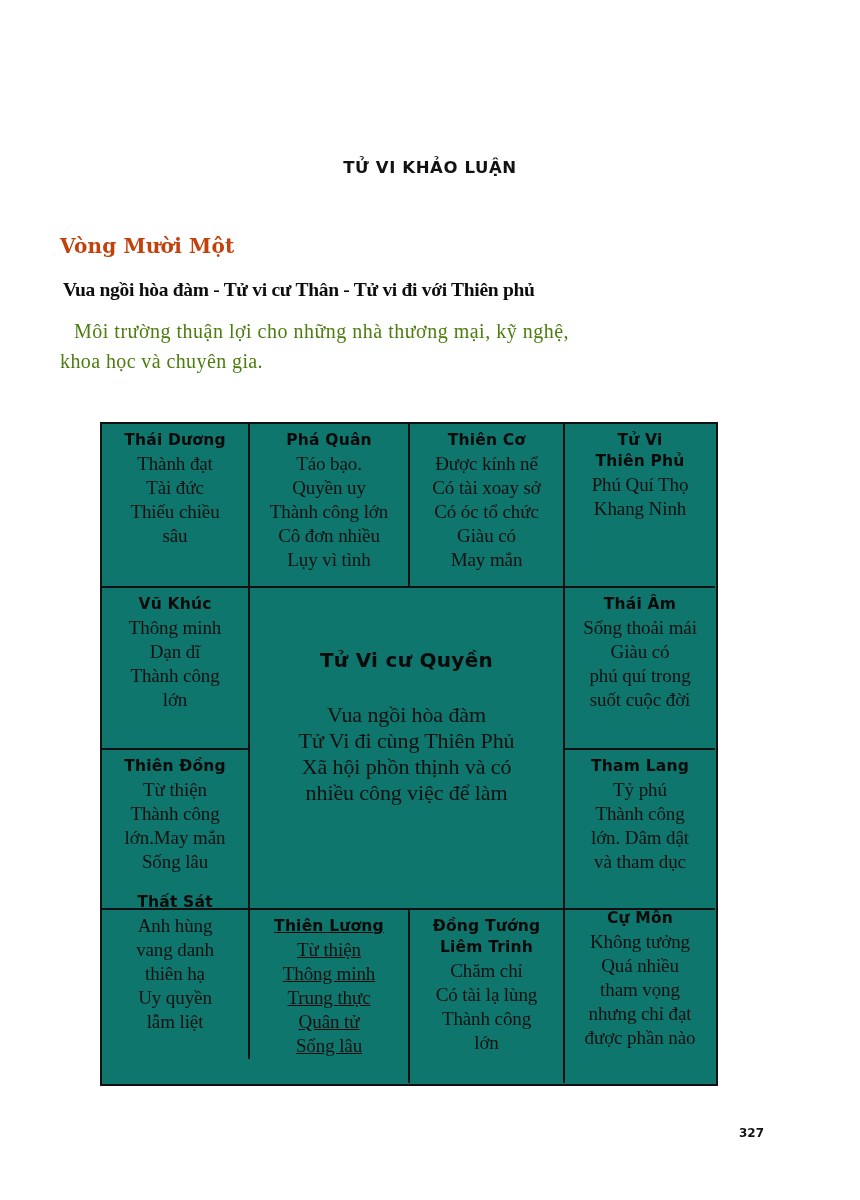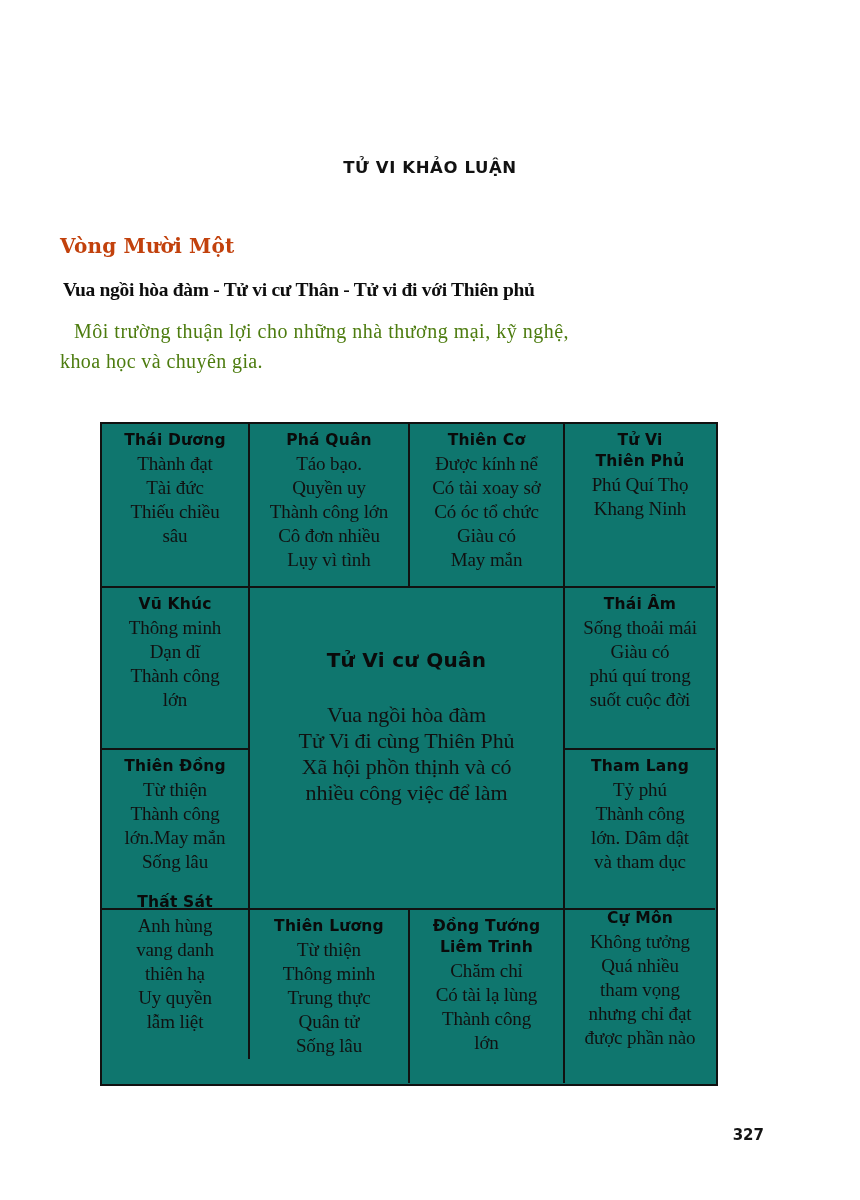--- a/index.html
+++ b/index.html
@@ -145,21 +145,21 @@
   
   .page-number {
     position: absolute;
     top: 1126px;
     left: 0;
     width: 860px;
     padding-right: 96px;
     box-sizing: border-box;
     text-align: right;
     font-family: "DejaVu Sans", "Liberation Sans", sans-serif;
-    font-size: 15px;
+    font-size: 12px;
     font-weight: 600;
     color: #141414;
   }
 </style>
 </head>
 <body>
 
 <div class="page-header">TỬ VI KHẢO LUẬN</div>
 
 <div class="section-heading">Vòng Mười Một</div>
@@ -233,37 +233,37 @@
 
     <div class="cell bd-b" style="left:463px;  top:326px; width:150px; height:160px;">
       <span class="title">Tham Lang</span>
       <span class="lines">Tỷ phú
 Thành công
 lớn. Dâm dật
 và tham dục</span>
     </div>
 
     <div class="center-cell bd-r bd-b" style="left:148px; top:164px; width:315px; height:322px;">
-      <span class="center-title">Tử Vi cư Quân</span>
+      <span class="center-title">Tử Vi cư Quyền</span>
       <span class="center-lines">Vua ngồi hòa đàm
 Tử Vi đi cùng Thiên Phủ
 Xã hội phồn thịnh và có
 nhiều công việc để làm</span>
     </div>
 
     <div class="cell bd-r" style="left:0px;    top:462px; width:148px; height:173px;">
       <span class="title">Thất Sát</span>
       <span class="lines">Anh hùng
 vang danh
 thiên hạ
 Uy quyền
 lẫm liệt</span>
     </div>
 
-    <div class="cell bd-r" style="left:148px;  top:486px; width:160px; height:173px;">
+    <div class="cell bd-r" style="left:148px;  top:486px; width:160px; height:173px;text-decoration:underline;">
       <span class="title">Thiên Lương</span>
       <span class="lines">Từ thiện
 Thông minh
 Trung thực
 Quân tử
 Sống lâu</span>
     </div>
 
     <div class="cell bd-r" style="left:308px;  top:486px; width:155px; height:173px;">
       <span class="title" style="white-space:pre-line">Đồng Tướng

